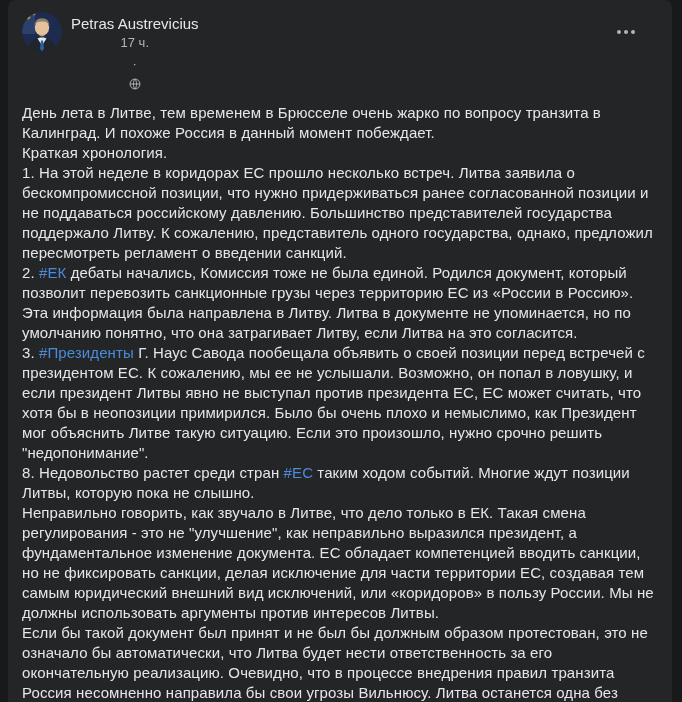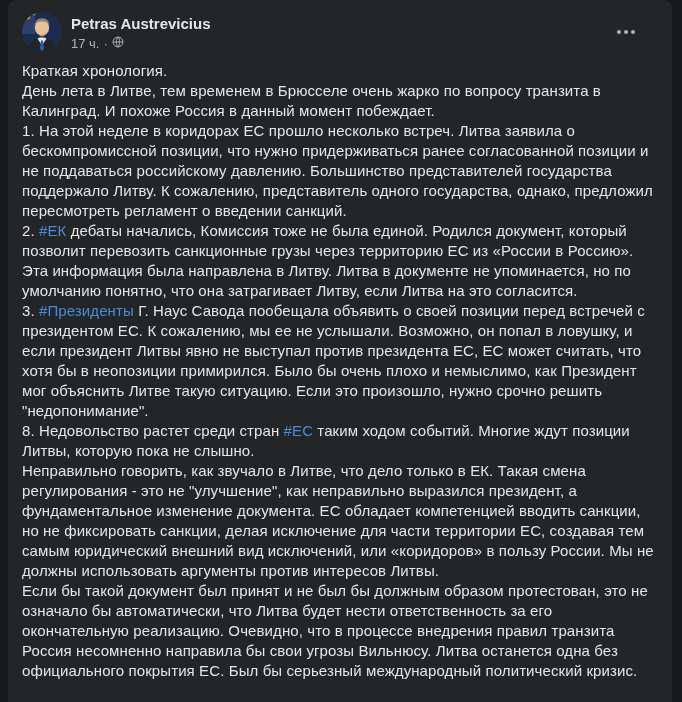--- a/index.html
+++ b/index.html
@@ -34,32 +34,33 @@
     flex: 0 0 40px;
     cursor: pointer;
   }
   .header-text {
     margin-left: 9px;
     padding-top: 2px;
   }
   .author {
     color: #e4e6eb;
     font-size: 15px;
-    font-weight: 700;
+    font-weight: 400;
     line-height: 19px;
     cursor: pointer;
   }
   .meta {
     display: flex;
     align-items: center;
     gap: 4px;
     color: #b0b3b8;
     font-size: 13px;
     line-height: 17px;
     margin-top: 1px;
+    flex-direction: column;
   }
   .meta .sep { font-size: 13px; }
   .globe { display: inline-block; margin-top: 1px; }
   .more-btn {
     position: absolute;
     top: 20px;
     right: 30px;
     width: 32px;
     height: 24px;
     display: flex;
@@ -135,22 +136,22 @@
     <div class="more-btn">
       <div class="dots">
         <span class="dot"></span>
           <span class="dot"></span>
           <span class="dot"></span>
       </div>
     </div>
   </div>
 
   <div class="post-text">
+      <div class="para"><span>День лета в Литве, тем временем в Брюсселе очень жарко по вопросу транзита в Калинград. И похоже Россия в данный момент побеждает.</span></div>
       <div class="para"><span>Краткая хронология.</span></div>
-      <div class="para"><span>День лета в Литве, тем временем в Брюсселе очень жарко по вопросу транзита в Калинград. И похоже Россия в данный момент побеждает.</span></div>
       <div class="para"><span>1. На этой неделе в коридорах ЕС прошло несколько встреч. Литва заявила о бескомпромиссной позиции, что нужно придерживаться ранее согласованной позиции и не поддаваться российскому давлению. Большинство представителей государства поддержало Литву. К сожалению, представитель одного государства, однако, предложил пересмотреть регламент о введении санкций.</span></div>
       <div class="para"><span>2. </span><a class="hashtag" href="#">#ЕК</a><span> дебаты начались, Комиссия тоже не была единой. Родился документ, который позволит перевозить санкционные грузы через территорию ЕС из «России в Россию». Эта информация была направлена в Литву. Литва в документе не упоминается, но по умолчанию понятно, что она затрагивает Литву, если Литва на это согласится.</span></div>
       <div class="para"><span>3. </span><a class="hashtag" href="#">#Президенты</a><span> Г. Наус Савода пообещала объявить о своей позиции перед встречей с президентом ЕС. К сожалению, мы ее не услышали. Возможно, он попал в ловушку, и если президент Литвы явно не выступал против президента ЕС, ЕС может считать, что хотя бы в неопозиции примирился. Было бы очень плохо и немыслимо, как Президент мог объяснить Литве такую ситуацию. Если это произошло, нужно срочно решить "недопонимание".</span></div>
       <div class="para"><span>8. Недовольство растет среди стран </span><a class="hashtag" href="#">#ЕС</a><span> таким ходом событий. Многие ждут позиции Литвы, которую пока не слышно.</span></div>
       <div class="para"><span>Неправильно говорить, как звучало в Литве, что дело только в ЕК. Такая смена регулирования - это не "улучшение", как неправильно выразился президент, а фундаментальное изменение документа. ЕС обладает компетенцией вводить санкции, но не фиксировать санкции, делая исключение для части территории ЕС, создавая тем самым юридический внешний вид исключений, или «коридоров» в пользу России. Мы не должны использовать аргументы против интересов Литвы.</span></div>
       <div class="para"><span>Если бы такой документ был принят и не был бы должным образом протестован, это не означало бы автоматически, что Литва будет нести ответственность за его окончательную реализацию. Очевидно, что в процессе внедрения правил транзита Россия несомненно направила бы свои угрозы Вильнюсу. Литва останется одна без официального покрытия ЕС. Был бы серьезный международный политический кризис.</span></div>
     </div>
 
 </div>
 

